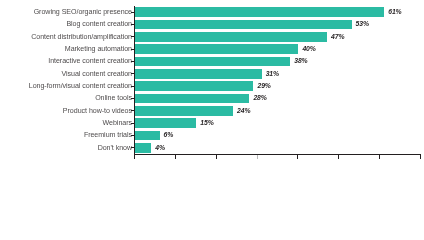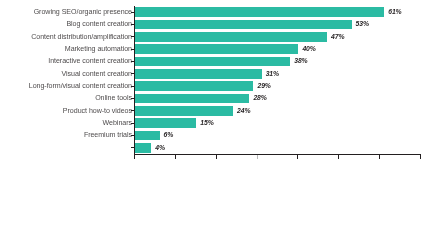--- a/index.html
+++ b/index.html
@@ -187,20 +187,21 @@
           <div class="bar" style="width: 61.2857px; background: rgb(43, 187, 163);"></div>
           <div class="val-label" style="left: 200.286px;">15%</div>
         </div>
         <div class="row">
           <div class="cat-label">Freemium trials</div>
           <div class="cat-tick"></div>
           <div class="bar" style="width: 24.5143px; background: rgb(43, 187, 163);"></div>
           <div class="val-label" style="left: 163.514px;">6%</div>
         </div>
         <div class="row">
+          <div class="cat-label">Don't know</div>
           <div class="cat-tick"></div>
           <div class="bar" style="width: 16.3429px; background: rgb(43, 187, 163);"></div>
           <div class="val-label" style="left: 155.343px;">4%</div>
         </div>
       </div>
     <div id="xticks">
         <div class="xtick" style="left: 134px;"></div>
         <div class="xtick" style="left: 174.857px;"></div>
         <div class="xtick" style="left: 215.714px;"></div>
         <div class="xtick faint" style="left: 256.571px;"></div>

